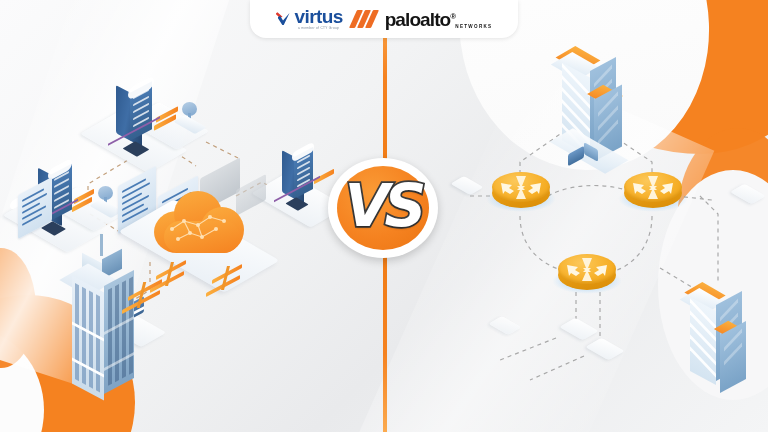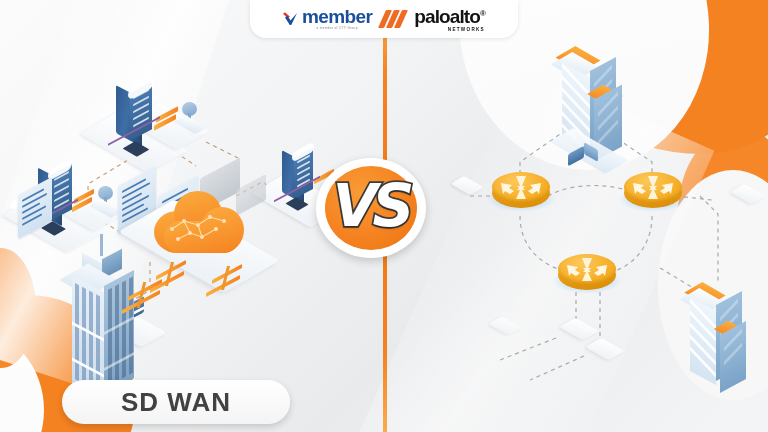--- a/index.html
+++ b/index.html
@@ -121,21 +121,21 @@
   #palo-mark i {
     position: absolute; top: 0;
     width: 6px; height: 18px;
     background: #ee6c23;
     transform: skewX(-24deg);
     border-radius: 1px;
   }
   #palo-mark i:nth-child(1) { left: 0; }
   #palo-mark i:nth-child(2) { left: 8px; }
   #palo-mark i:nth-child(3) { left: 16px; }
-  .palo-stack { display: flex; flex-direction: column; align-items: flex-start; }
+  .palo-stack { display: flex; flex-direction: row; align-items: flex-start; }
   #palo-word {
     font-size: 19px; font-weight: 700; letter-spacing: -0.9px;
     color: #141414; line-height: 1;
   }
   #palo-word sup { font-size: 8px; vertical-align: super; }
   #palo-sub {
     font-size: 4.6px; font-weight: 700; letter-spacing: 1.3px;
     color: #141414; align-self: flex-end; margin-top: 1px;
   }
 
@@ -144,21 +144,21 @@
     position: absolute;
     left: 383px; top: 0;
     width: 4px; height: 432px;
     background: linear-gradient(180deg,#fbaa4f 0%, #f58220 18%, #ef7a12 50%, #f58220 82%, #fbaa4f 100%);
     z-index: 20;
   }
 
   
   #vs-badge {
     position: absolute;
-    left: 316px; top: 158px;
+    left: 328px; top: 158px;
     width: 110px; height: 100px;
     z-index: 45;
   }
   #vs-ring {
     position: absolute; inset: 0;
     border-radius: 50%;
     background: #ffffff;
     box-shadow: 0 3px 8px rgba(0,0,0,.18);
   }
   #vs-circle {
@@ -718,36 +718,33 @@
     <div id="vs-text">VS</div>
   </div>
 
   <div id="logo-banner">
     <div class="logo-group">
       <div id="virtus-mark">
         <div class="tick-red"></div>
         <div class="tick"></div>
       </div>
       <div class="virtus-stack">
-        <div id="virtus-word">member</div>
+        <div id="virtus-word">virtus</div>
         <div id="virtus-sub">a member of CTY Group</div>
       </div>
     </div>
     <div class="logo-group">
       <div id="palo-mark">
         <i></i>
           <i></i>
           <i></i>
       </div>
       <div class="palo-stack">
         <div id="palo-word">
           <span>paloalto</span><sup>®</sup>
         </div>
         <div id="palo-sub">NETWORKS</div>
       </div>
     </div>
   </div>
 
-  <div class="pill" id="pill-left">
-    <span>SD WAN</span>
-  </div>
 
 </div>
 
 </body></html>

